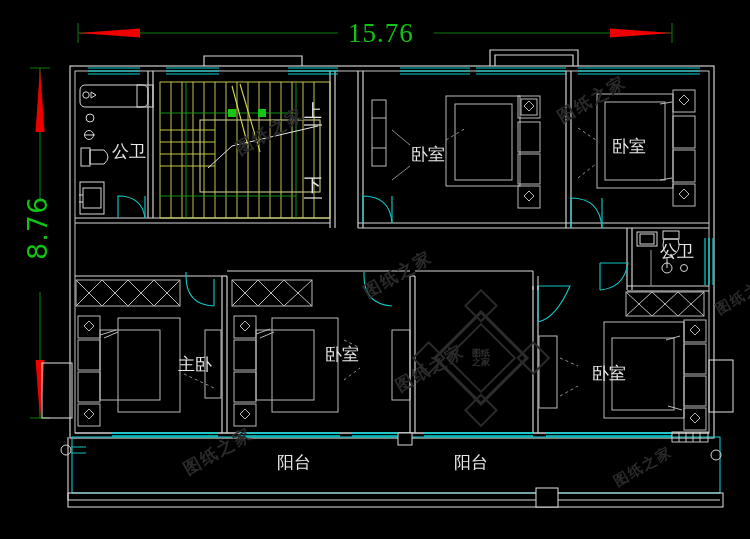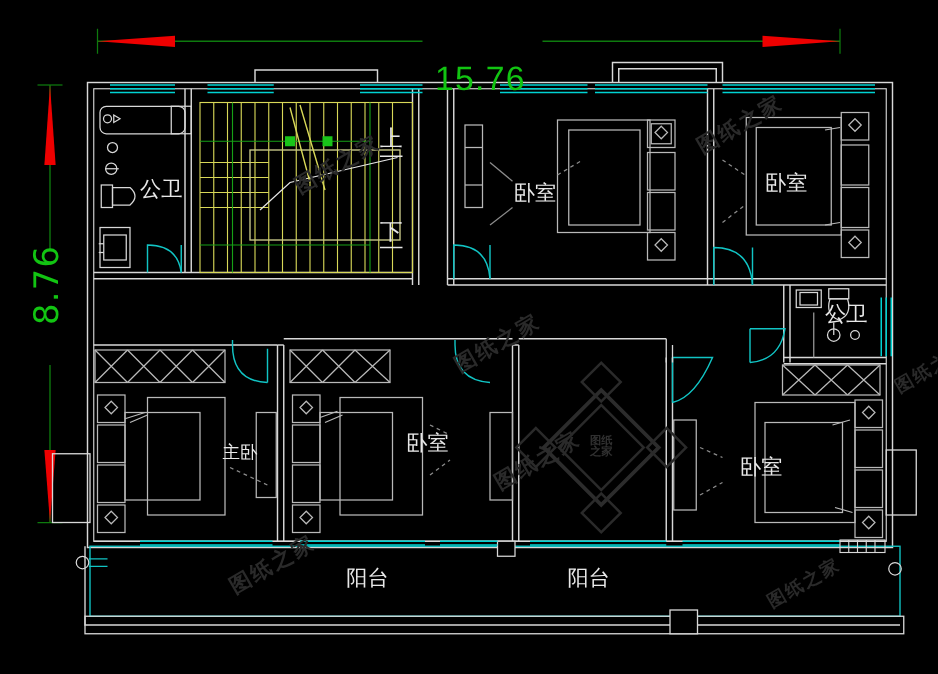--- a/index.html
+++ b/index.html
@@ -426,39 +426,39 @@
     </g>
 
     <g stroke="#d8d8d8" stroke-width="1.05" fill="none">
       <path d="M533 271 L533 290"></path>
       <path d="M538 276 L538 290"></path>
     </g>
 
   </svg>
 
   <div style="position:absolute;left:348px;top:18px;color:#12c412;font-size:27px;
-              font-family:Liberation Sans, sans-serif;letter-spacing:1px;margin-top:30px;">15.76</div>
+              font-family:Liberation Serif, serif;letter-spacing:1px;">15.76</div>
 
   <div style="position:absolute;left:10px;top:212px;width:60px;color:#12c412;font-size:27px;
               font-family:'DejaVu Sans',sans-serif;letter-spacing:1px;
               transform:rotate(-90deg);transform-origin:30px 18px;text-align:center;">8.76</div>
 
   <div style="position:absolute;left:112px;top:140px;color:#e8e8e8;font-size:17px;">公卫</div>
 
   <div style="position:absolute;left:304px;top:99px;color:#e8e8e8;font-size:18px;">上</div>
 
   <div style="position:absolute;left:304px;top:173px;color:#e8e8e8;font-size:18px;">下</div>
 
   <div style="position:absolute;left:411px;top:143px;color:#e8e8e8;font-size:17px;">卧室</div>
 
   <div style="position:absolute;left:612px;top:135px;color:#e8e8e8;font-size:17px;">卧室</div>
 
   <div style="position:absolute;left:660px;top:240px;color:#e8e8e8;font-size:17px;">公卫</div>
 
-  <div style="position:absolute;left:178px;top:353px;color:#e8e8e8;font-size:14px;">主卧</div>
+  <div style="position:absolute;left:178px;top:353px;color:#e8e8e8;font-size:17px;">主卧</div>
 
   <div style="position:absolute;left:325px;top:343px;color:#e8e8e8;font-size:17px;">卧室</div>
 
   <div style="position:absolute;left:592px;top:362px;color:#e8e8e8;font-size:17px;">卧室</div>
 
   <div style="position:absolute;left:277px;top:451px;color:#e8e8e8;font-size:17px;">阳台</div>
 
   <div style="position:absolute;left:454px;top:451px;color:#e8e8e8;font-size:17px;">阳台</div>
 
   <div id="wm-layer">

